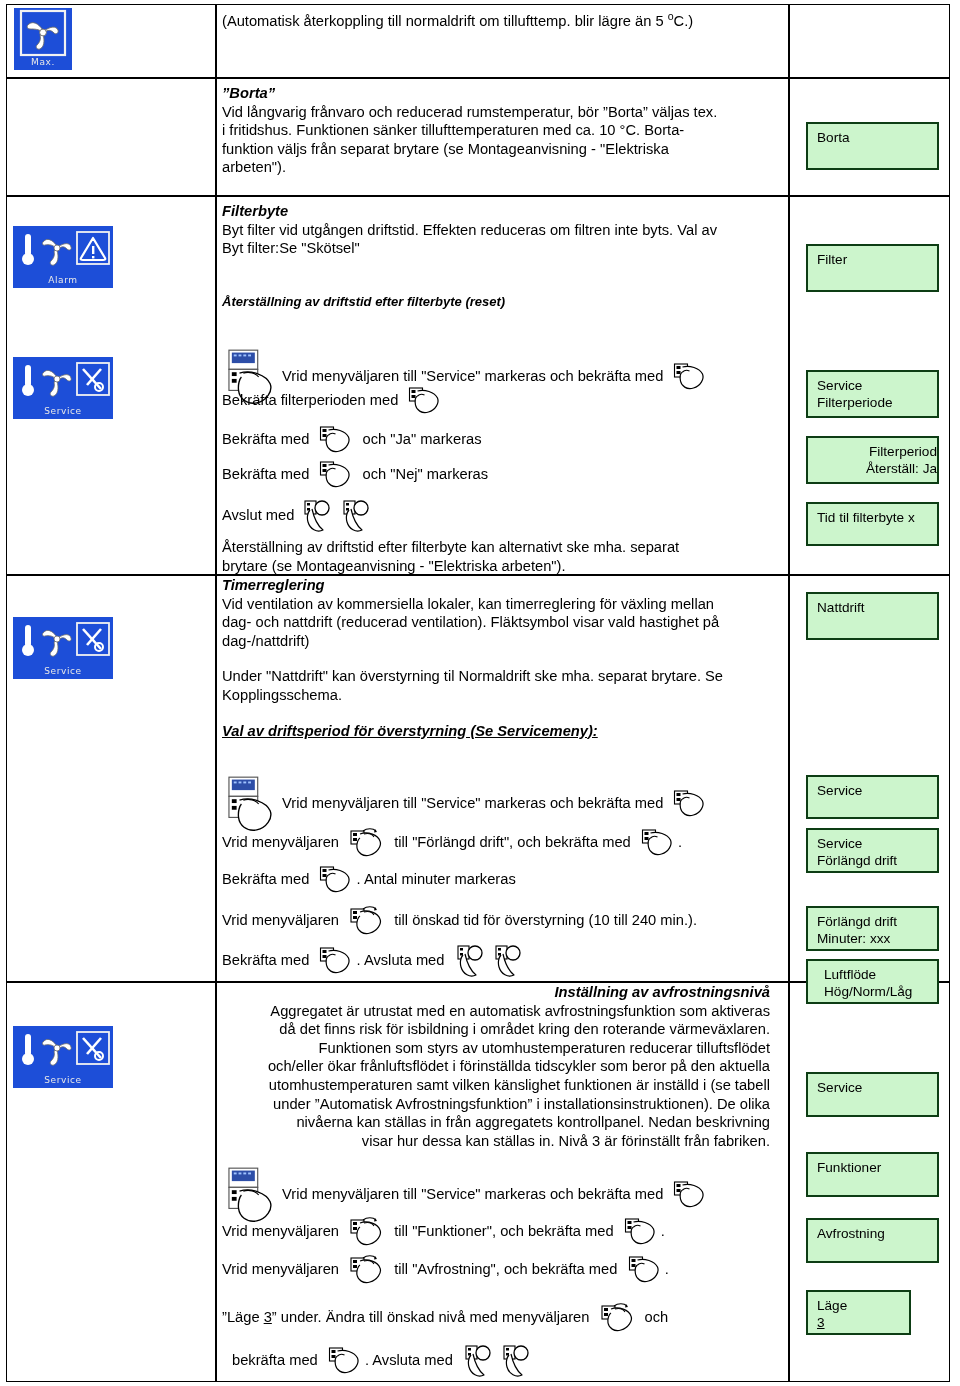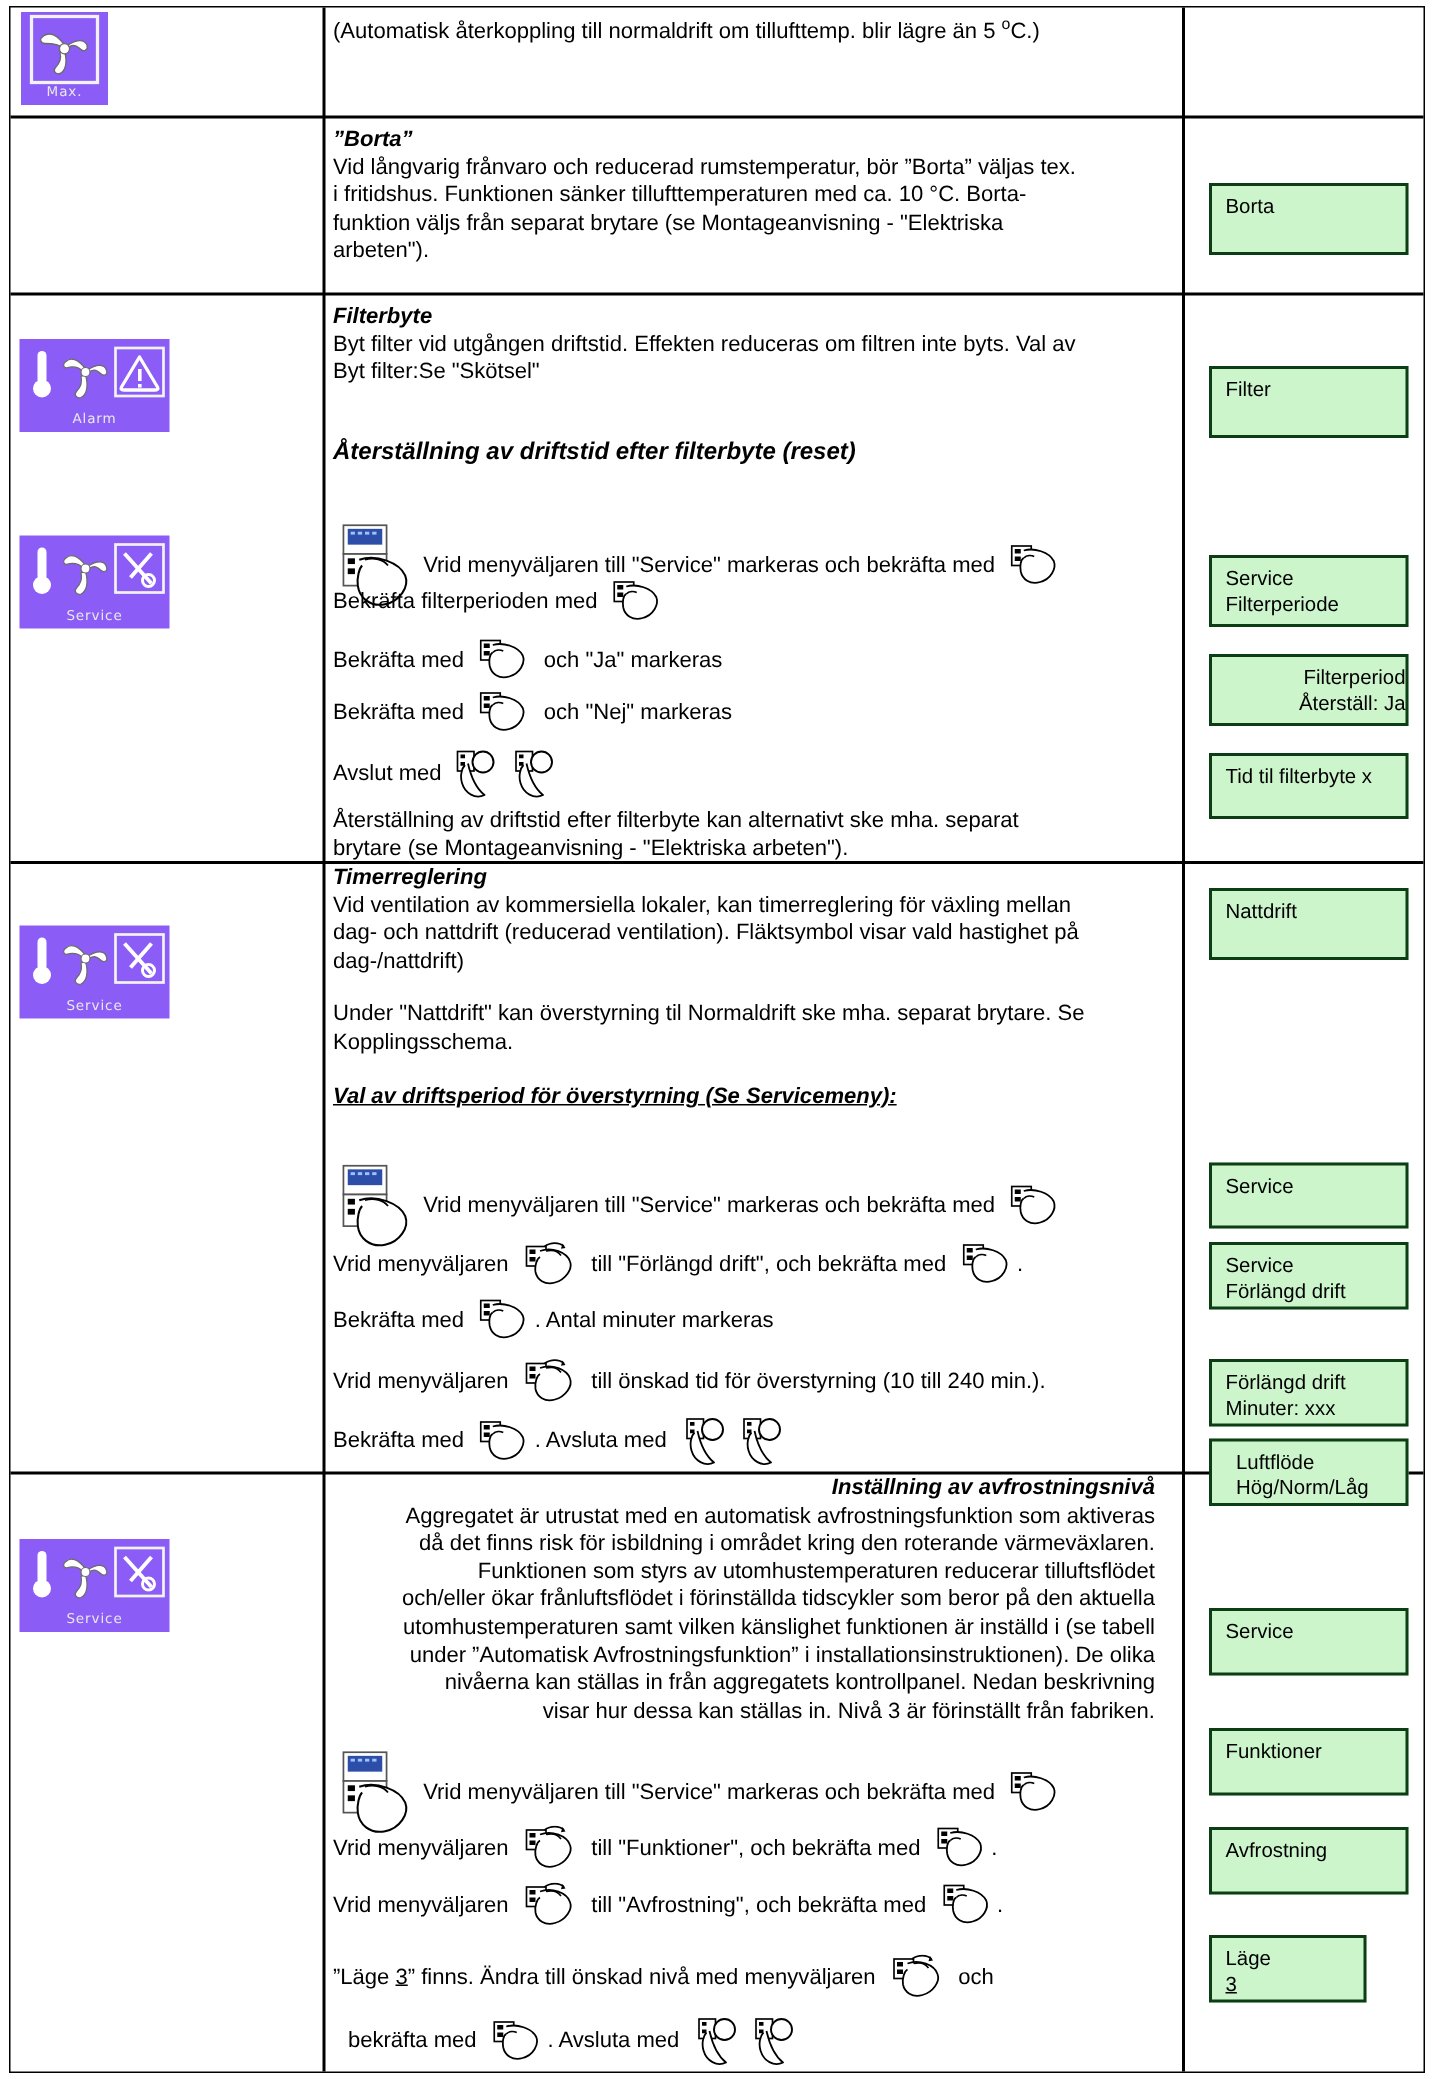--- a/index.html
+++ b/index.html
@@ -13,21 +13,21 @@
 
   
   .tbl{position:absolute;left:6px;top:4px;width:944px;height:1378px;
        border:1.5px solid #000;box-sizing:border-box;}
   .vline{position:absolute;top:0;bottom:0;width:1.5px;background:#000;}
   .vline.c1{left:208px;}
   .vline.c2{left:781px;}
   .hline{position:absolute;left:0;right:0;height:1.5px;background:#000;}
 
   
-  .lcd{position:absolute;background:#8b5cf6;}
+  .lcd{position:absolute;background:#1d4ed8;}
   .lcd .label{
     position:absolute;left:0;right:0;bottom:3px;text-align:center;
     color:#e8e8e8;font-size:9px;letter-spacing:.6px;
     font-family:"DejaVu Sans", sans-serif;
   }
   .lcd svg{display:block;}
 
   
   .txt{position:absolute;left:222px;width:548px;
        font-size:14.7px;line-height:18.6px;color:#000;}
@@ -222,21 +222,21 @@
     <span class="ln">funktion väljs från separat brytare (se Montageanvisning - "Elektriska</span>
     <span class="ln">arbeten").</span>
   </div>
 
   <div class="txt" style="top:202px;">
     <span class="hd">Filterbyte</span>
     <span class="ln">Byt filter vid utgången driftstid. Effekten reduceras om filtren inte byts. Val av</span>
     <span class="ln">Byt filter:Se "Skötsel"</span>
   </div>
   <div class="txt" style="top:293px;">
-    <span class="hd" style="font-size:16px;">Återställning av driftstid efter filterbyte (reset)</span>
+    <span class="hd" style="font-size:13px;">Återställning av driftstid efter filterbyte (reset)</span>
   </div>
 
   <div class="step" style="top:348px;left:228px;">
     <svg class="ic" width="46" height="58" viewBox="0 0 48 58">
         <use href="#panelHand"></use>
       </svg>
     <span style="margin-left:4px;">Vrid menyväljaren till "Service" markeras och bekräfta med</span>
     <svg class="ic" width="33" height="29" viewBox="0 0 32 29" style="margin-left:6px;">
         <use href="#handBtn"></use>
       </svg>
@@ -384,21 +384,21 @@
         <use href="#handKnob"></use>
       </svg>
     <span>till "Avfrostning", och bekräfta med</span>
     <svg class="ic" width="33" height="29" viewBox="0 0 32 29" style="margin-left:6px;">
         <use href="#handBtn"></use>
       </svg>
     <span>.</span>
   </div>
 
   <div class="step" style="top:1303px;">
-    <span>”Läge </span><span class="u">3</span><span>” finns. Ändra till önskad nivå med menyväljaren</span>
+    <span>”Läge </span><span class="u">3</span><span>” under. Ändra till önskad nivå med menyväljaren</span>
     <svg class="ic" width="35" height="31" viewBox="0 0 33 31" style="margin:0 6px;">
         <use href="#handKnob"></use>
       </svg>
     <span>och</span>
   </div>
 
   <div class="step" style="top:1345px;left:232px;">
     <span>bekräfta med</span>
     <svg class="ic" width="33" height="29" viewBox="0 0 32 29" style="margin-left:6px;">
         <use href="#handBtn"></use>

